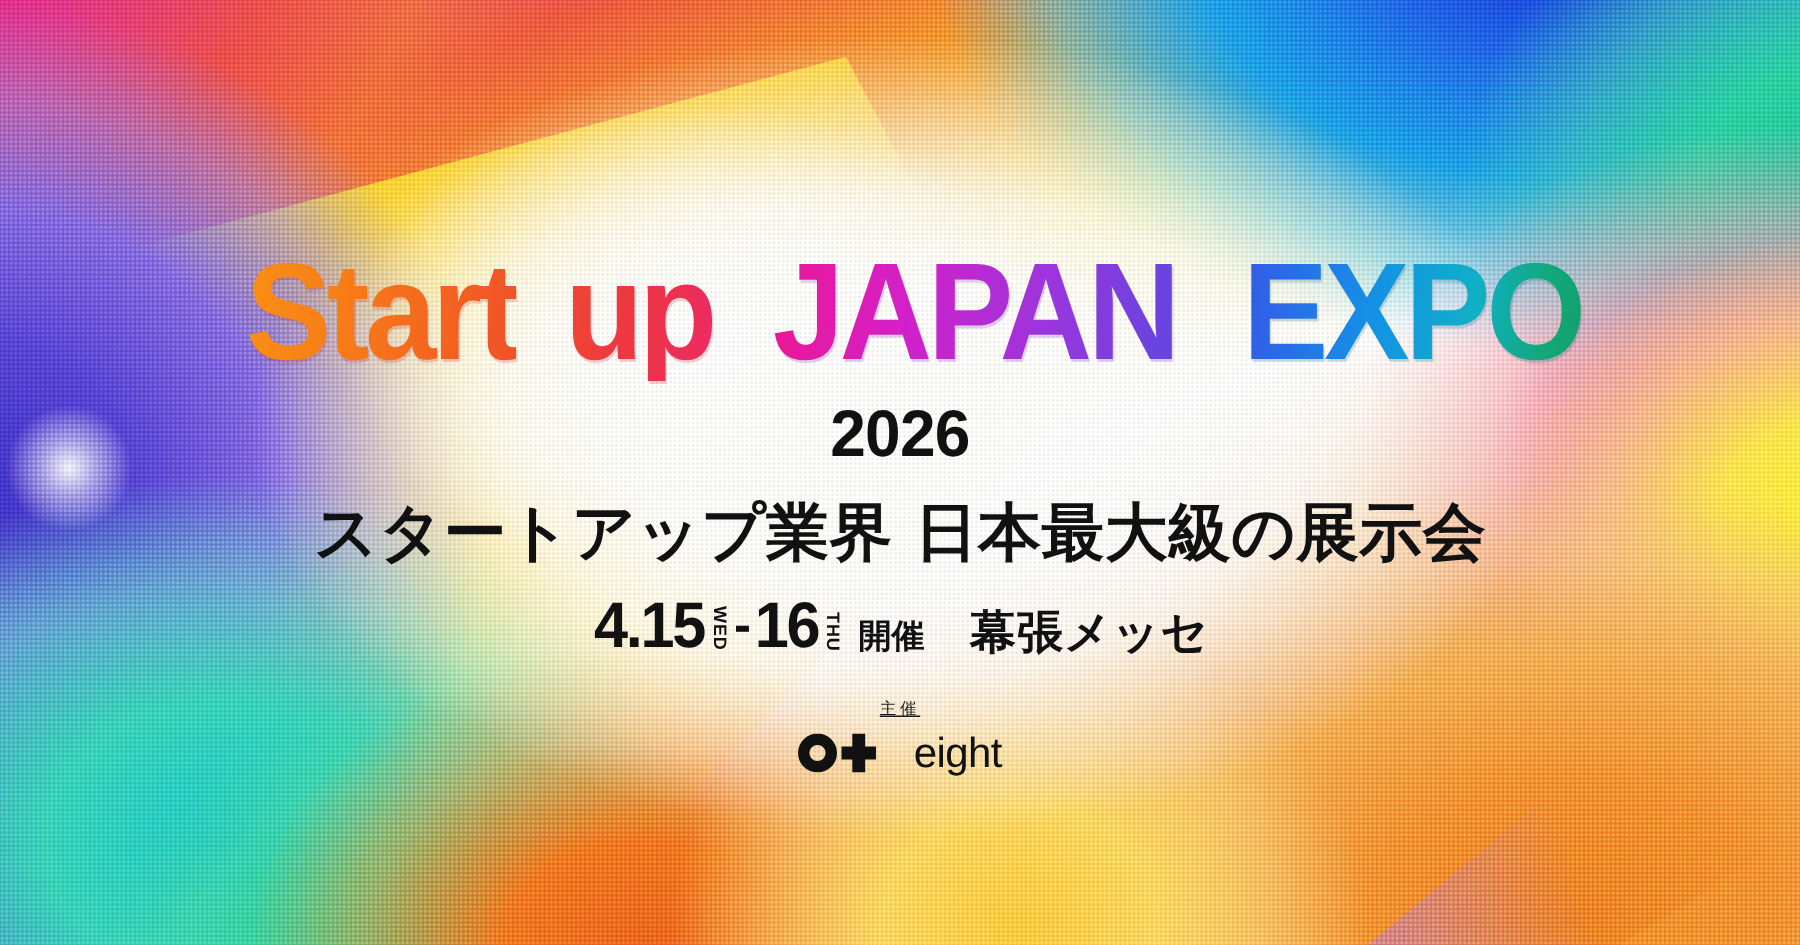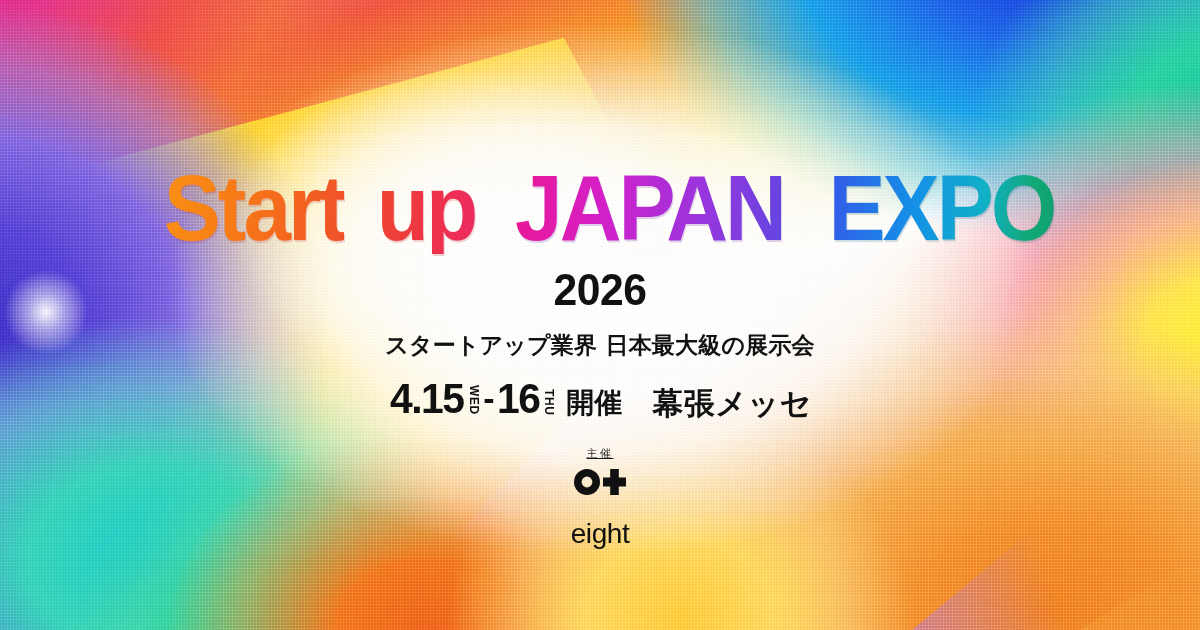--- a/index.html
+++ b/index.html
@@ -250,21 +250,21 @@
     color: #111111;
     line-height: 1;
     transform: scaleX(0.97);
   }
 
   
   .tagline {
     margin-top: 22px;
     font-family: "DejaVu Sans", "Liberation Sans", sans-serif;
     font-weight: 700;
-    font-size: 23px;
+    font-size: 42px;
     letter-spacing: 0.2px;
     color: #111111;
     line-height: 1;
     white-space: nowrap;
   }
 
   
   .date-row {
     margin-top: 20px;
     display: flex;
@@ -298,21 +298,21 @@
     font-family: "Liberation Sans", "DejaVu Sans", sans-serif;
     font-weight: 700;
     font-size: 34px;
     color: #111111;
     line-height: 1;
     margin: 0 1px 5px 1px;
   }
   .kaisai {
     font-family: "DejaVu Sans", "Liberation Sans", sans-serif;
     font-weight: 700;
-    font-size: 28px;
+    font-size: 22px;
     color: #111111;
     line-height: 1;
     margin: 0 0 3px 9px;
   }
   .venue {
     font-family: "DejaVu Sans", "Liberation Sans", sans-serif;
     font-weight: 700;
     font-size: 31px;
     letter-spacing: 0.5px;
     color: #111111;
@@ -334,21 +334,20 @@
     letter-spacing: 2.5px;
     color: #1a1a1a;
     line-height: 1;
     text-decoration: underline;
   }
   .eight-lockup {
     margin-top: 10px;
     display: flex;
     align-items: center;
     gap: 25px;
-    flex-direction: column;
   }
   .eight-mark { display: block; }
   .eight-word {
     font-family: "Liberation Sans", "DejaVu Sans", sans-serif;
     font-weight: 400;
     font-size: 28px;
     letter-spacing: -0.4px;
     color: #111111;
     line-height: 1;
   }

